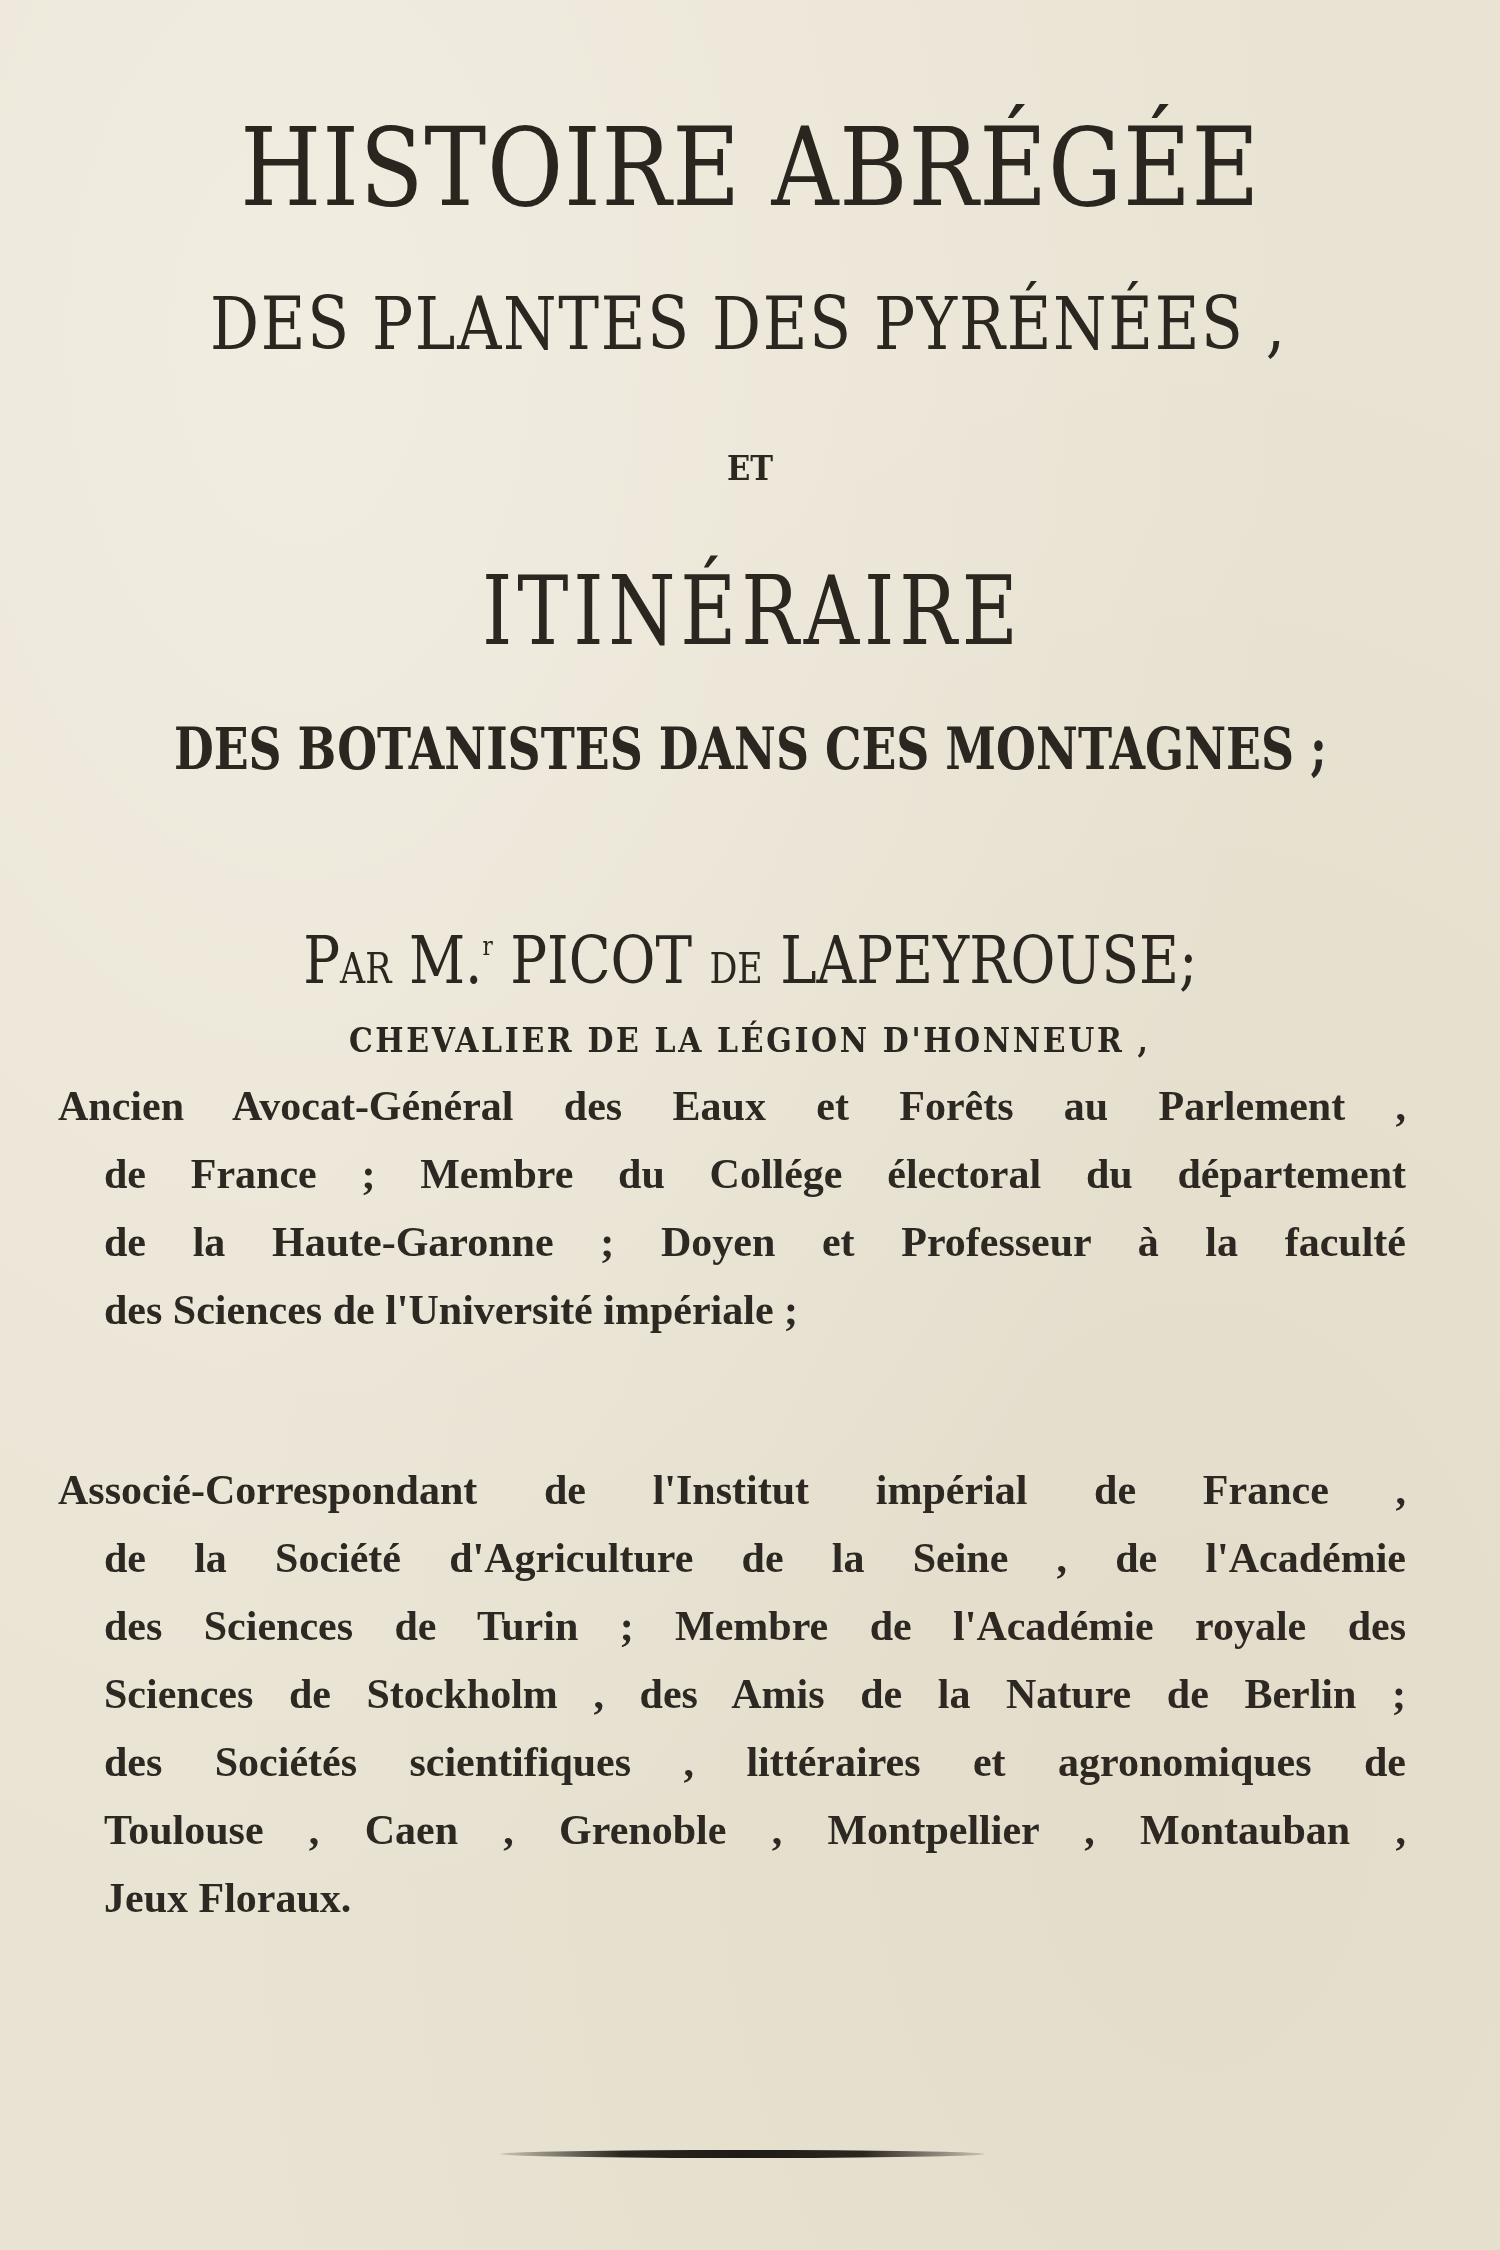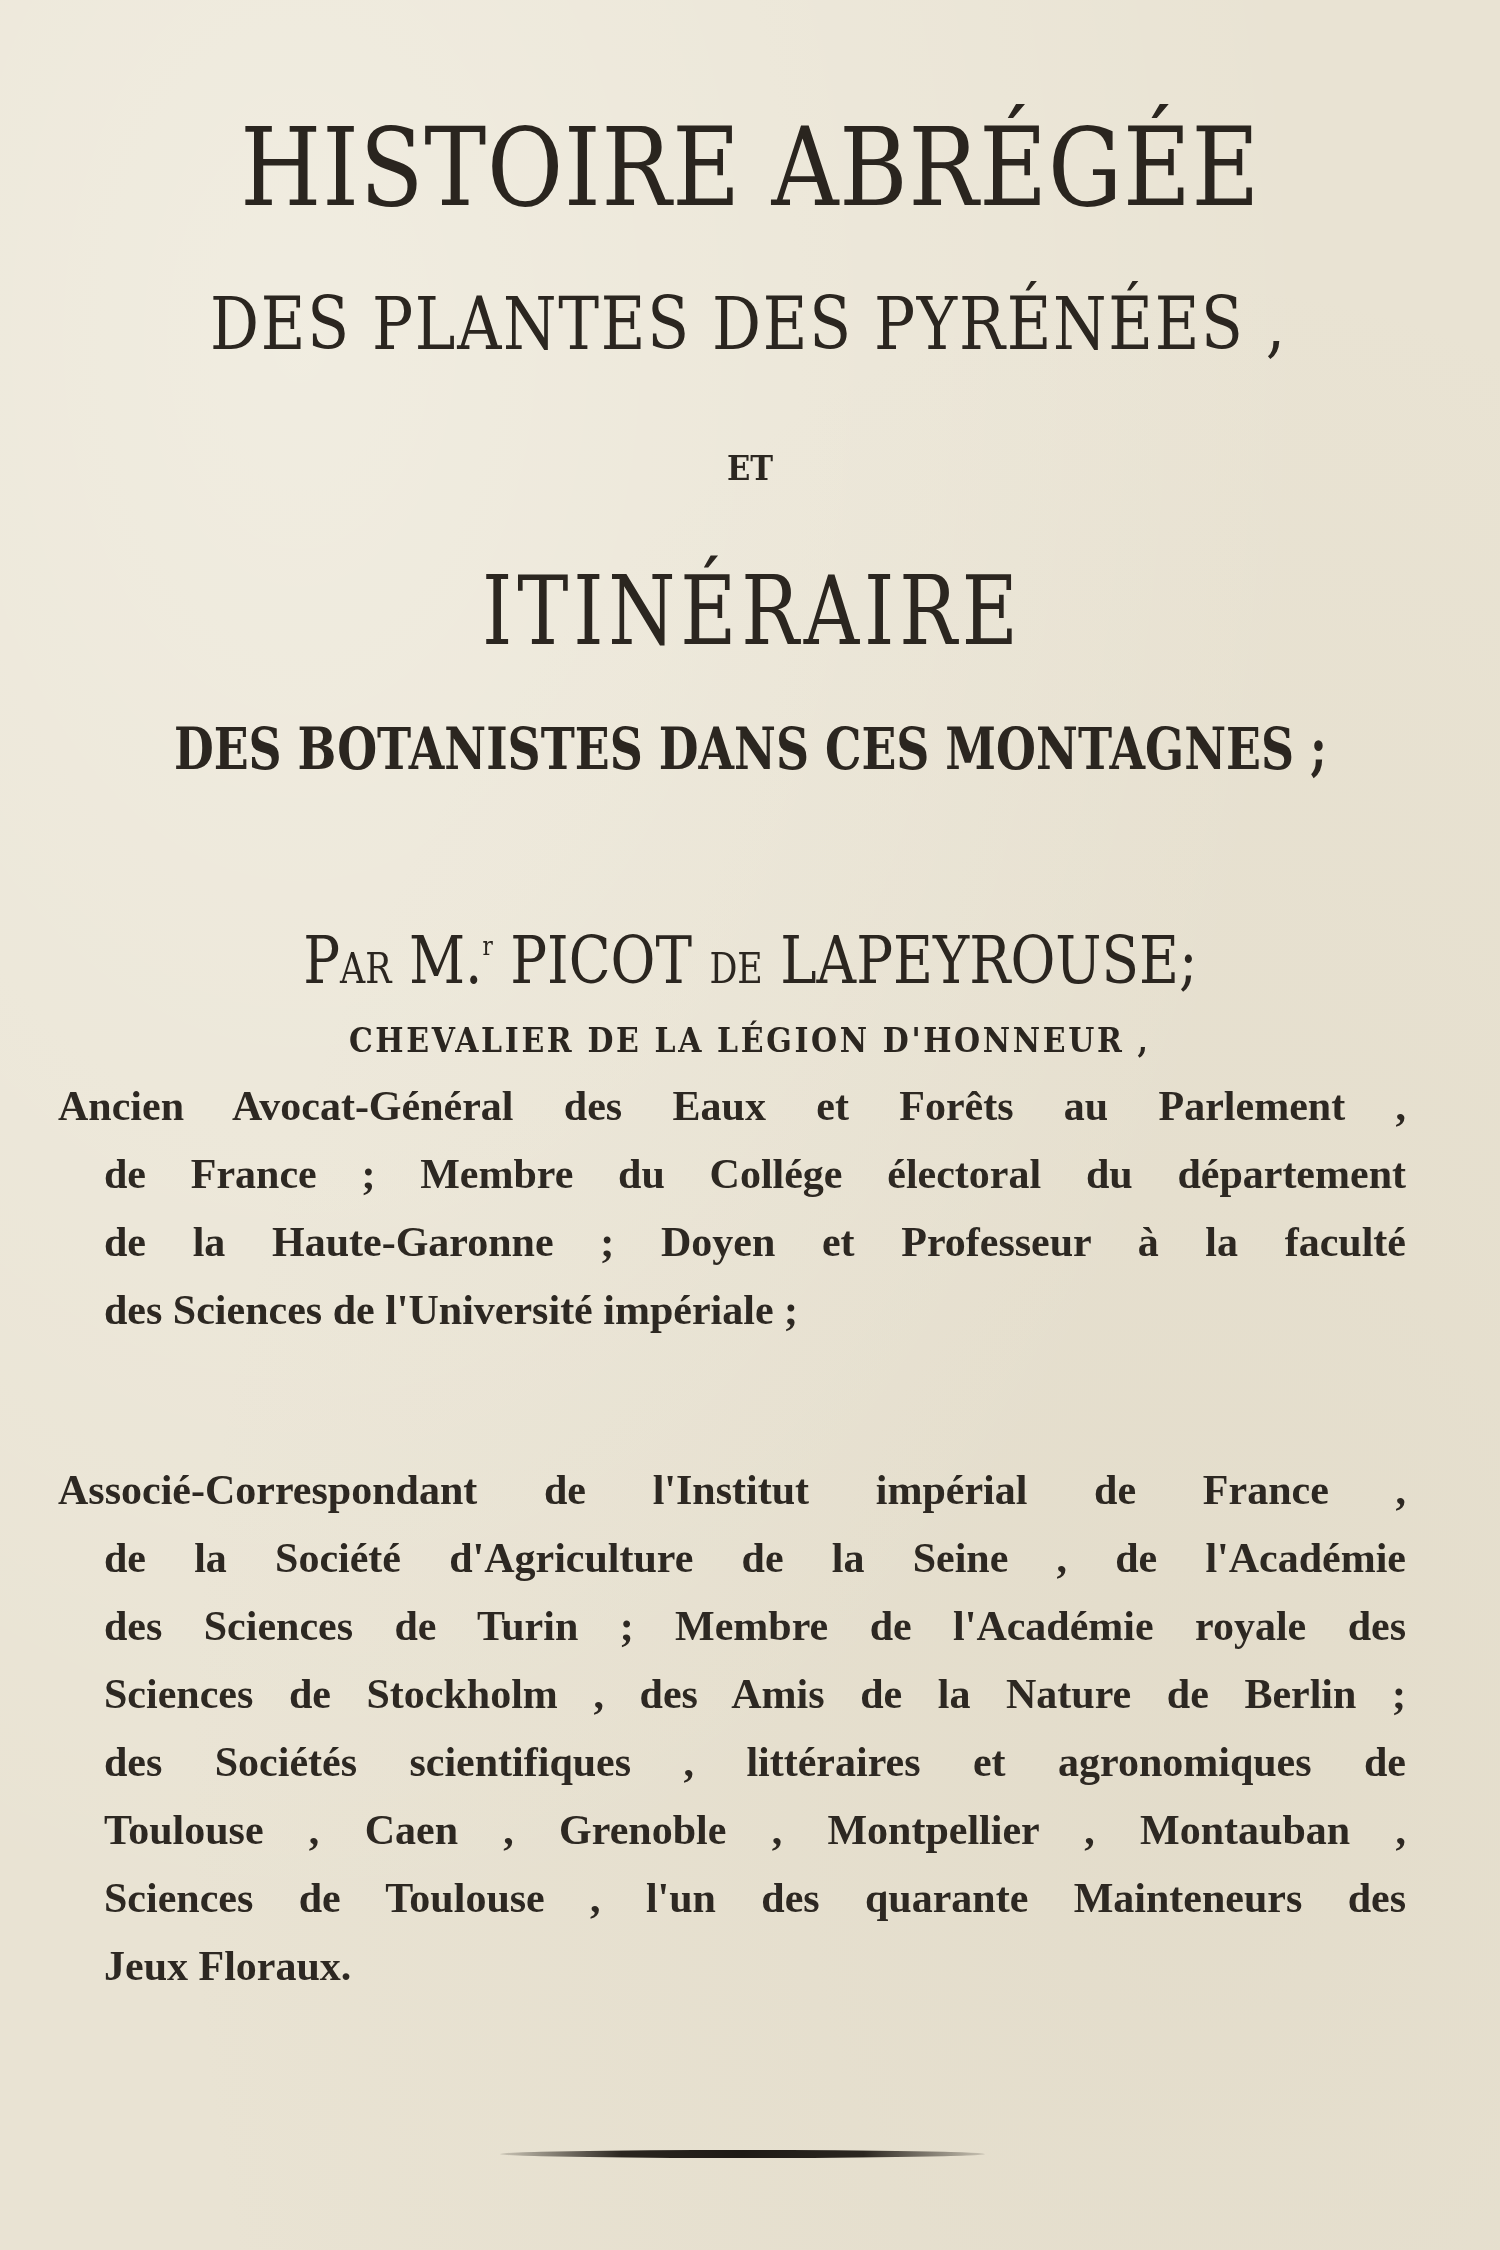--- a/index.html
+++ b/index.html
@@ -157,19 +157,18 @@
     <span class="pl last">des Sciences de l'Université impériale ;</span>
   </div>
 
   <div class="para para-2">
     <span class="pl first">Associé-Correspondant de l'Institut impérial de France ,</span>
     <span class="pl">de la Société d'Agriculture de la Seine , de l'Académie</span>
     <span class="pl">des Sciences de Turin ; Membre de l'Académie royale des</span>
     <span class="pl">Sciences de Stockholm , des Amis de la Nature de Berlin ;</span>
     <span class="pl">des Sociétés scientifiques , littéraires et agronomiques de</span>
     <span class="pl">Toulouse , Caen , Grenoble , Montpellier , Montauban ,</span>
-    <span class="pl">Sciences de Toulouse , l'un des quarante Mainteneurs des</span>
     <span class="pl last">Jeux Floraux.</span>
   </div>
 
   <div class="rule"></div>
 
 </div>
 
 </body></html>

